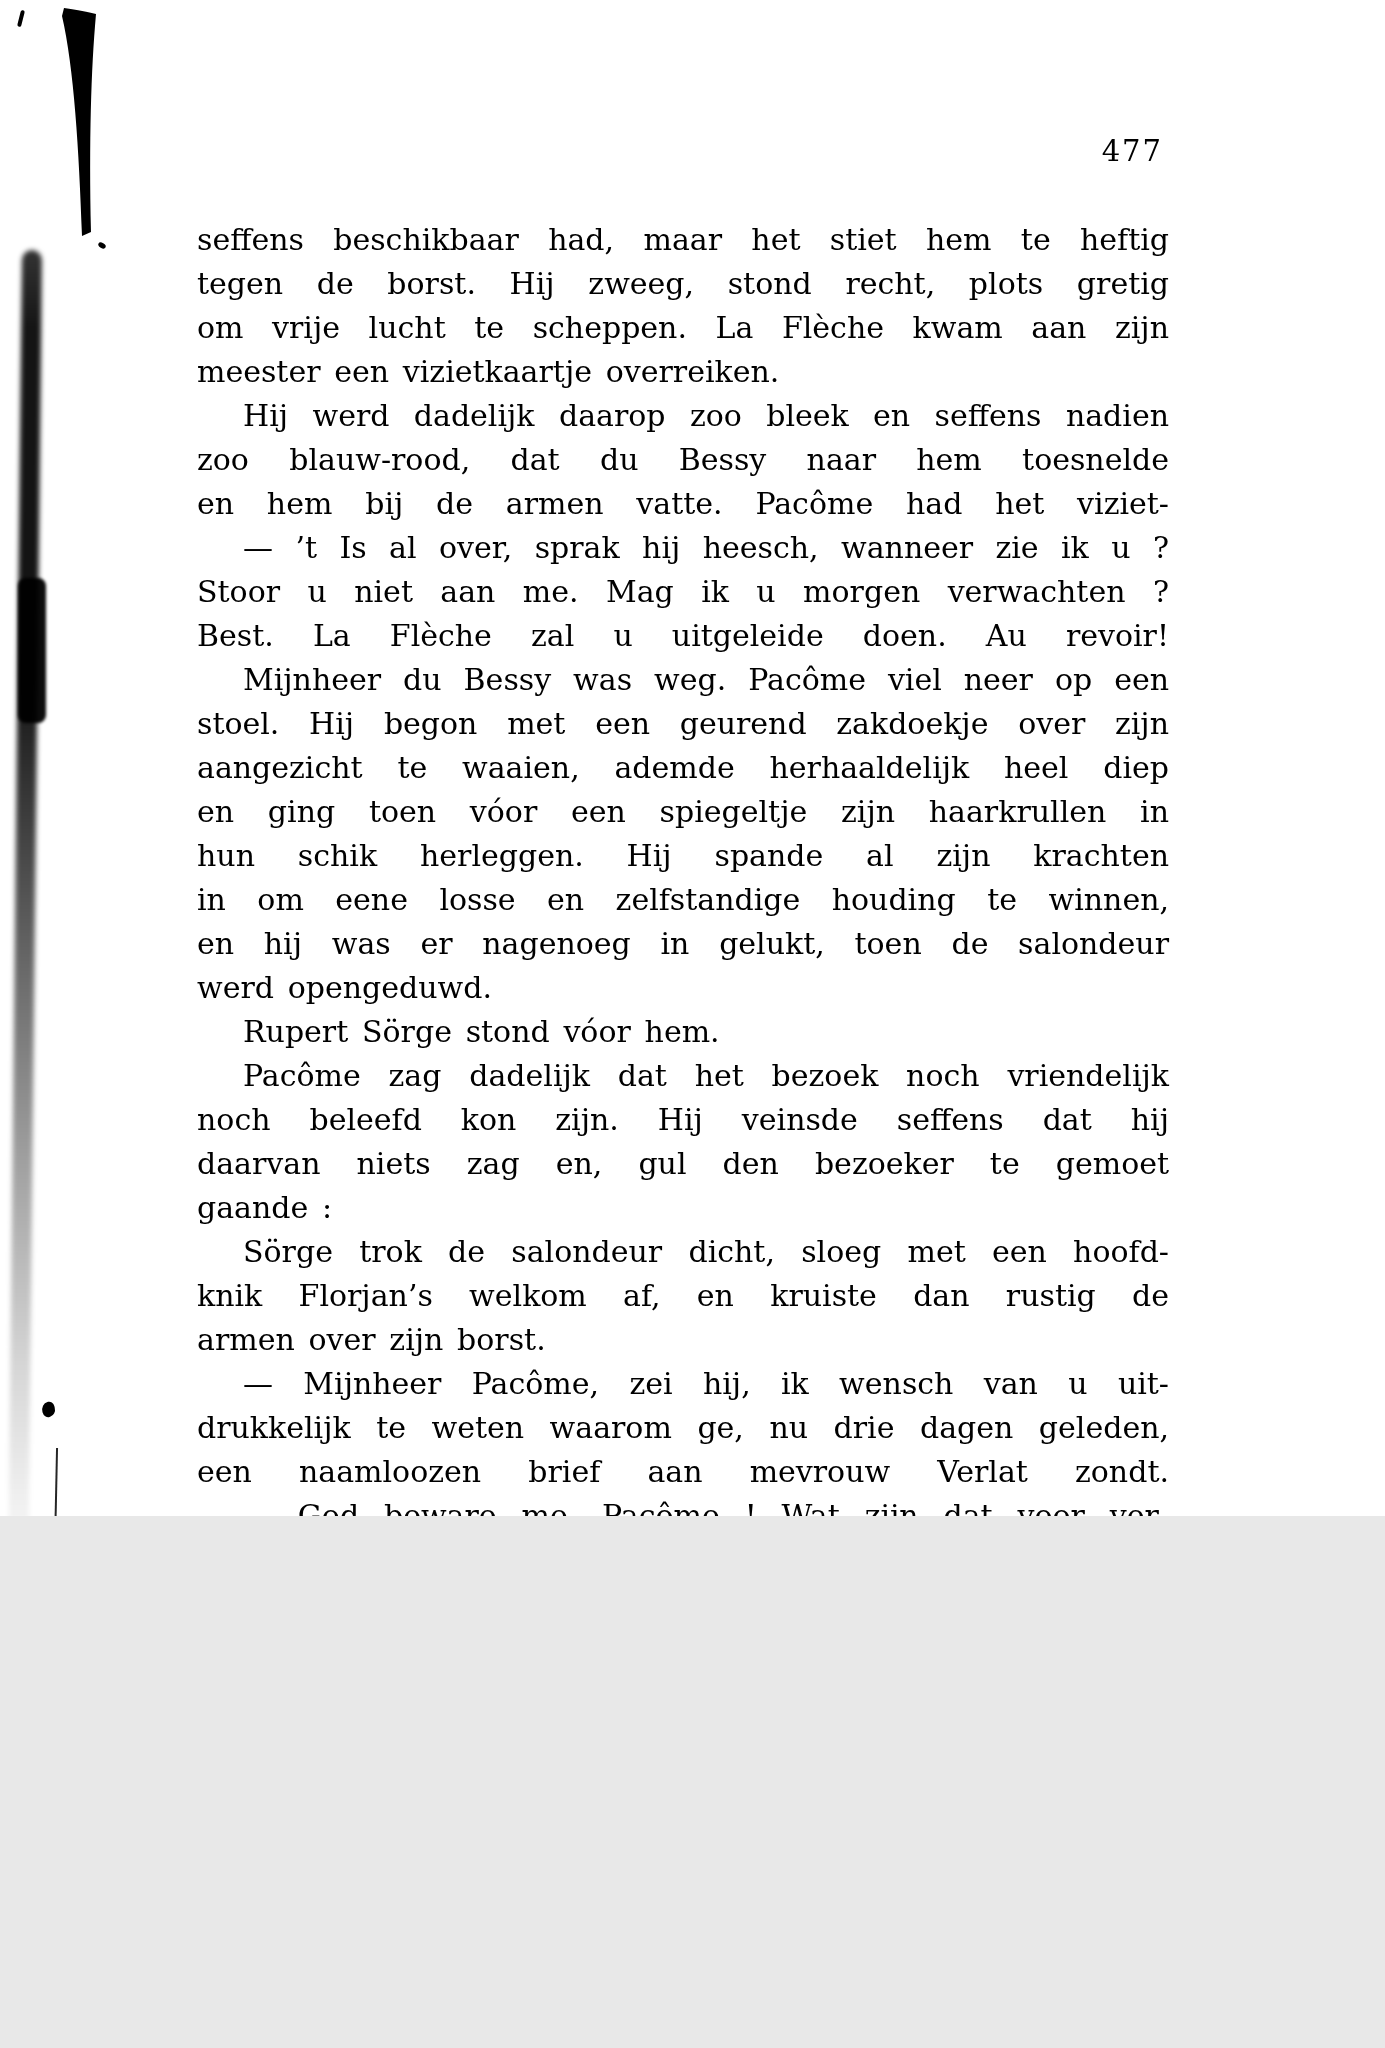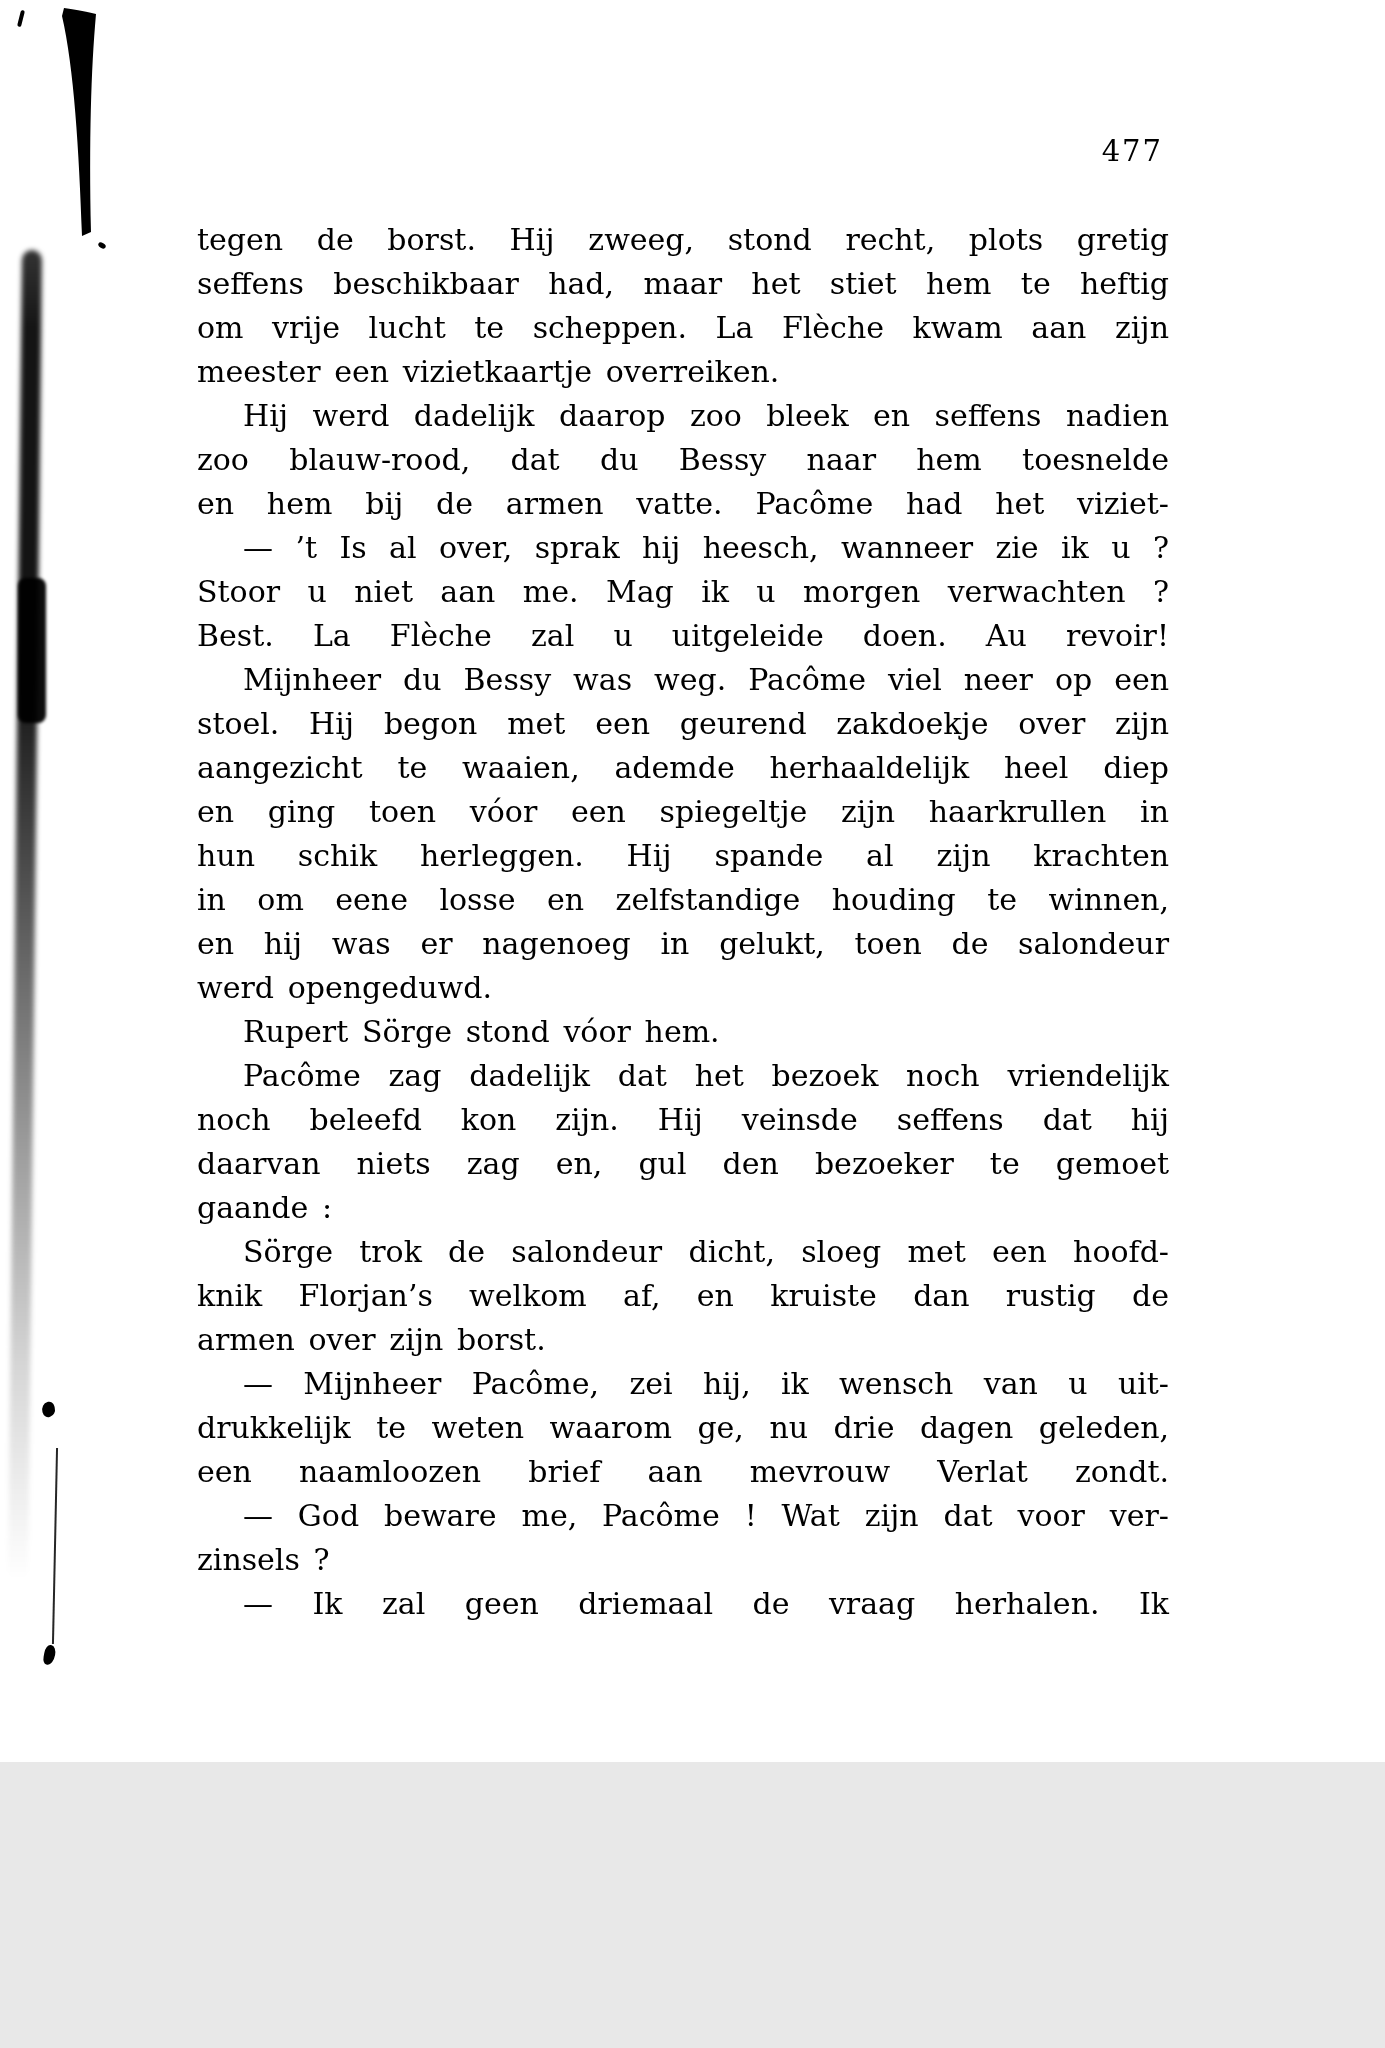--- a/index.html
+++ b/index.html
@@ -1,19 +1,19 @@
 <!DOCTYPE html>
 <html><head>
 <meta charset="utf-8">
 <style>
   html, body { margin: 0; padding: 0; background: #e8e8e8; }
   .scan-page {
     position: relative;
     width: 1385px;
-    height: 1762px;
+    height: 1516px;
     background: #ffffff;
     overflow: hidden;
     font-family: "DejaVu Serif", serif;
     color: #000;
   }
   .page-number {
     position: absolute;
     top: 134px;
     left: 1063px;
     width: 100px;
@@ -96,22 +96,22 @@
   <div class="artifact binding-dark-segment"></div>
   <div class="artifact scratch-line"></div>
   <div class="artifact ink-blob-1"></div>
   <div class="artifact ink-blob-2"></div>
   <div class="artifact corner-tick"></div>
   <div class="artifact ink-speck"></div>
 
   <div class="page-number">477</div>
 
   <div class="text-block">
+      <div class="line fill">seffens beschikbaar had, maar het stiet hem te heftig</div>
       <div class="line fill">tegen de borst. Hij zweeg, stond recht, plots gretig</div>
-      <div class="line fill">seffens beschikbaar had, maar het stiet hem te heftig</div>
       <div class="line fill">om vrije lucht te scheppen. La Flèche kwam aan zijn</div>
       <div class="line">meester een vizietkaartje overreiken.</div>
       <div class="line indent fill">Hij werd dadelijk daarop zoo bleek en seffens nadien</div>
       <div class="line fill">zoo blauw-rood, dat du Bessy naar hem toesnelde</div>
       <div class="line fill">en hem bij de armen vatte. Pacôme had het viziet-</div>
       <div class="line indent fill">— ’t Is al over, sprak hij heesch, wanneer zie ik u ?</div>
       <div class="line fill">Stoor u niet aan me. Mag ik u morgen verwachten ?</div>
       <div class="line fill">Best. La Flèche zal u uitgeleide doen. Au revoir!</div>
       <div class="line indent fill">Mijnheer du Bessy was weg. Pacôme viel neer op een</div>
       <div class="line fill">stoel. Hij begon met een geurend zakdoekje over zijn</div>

